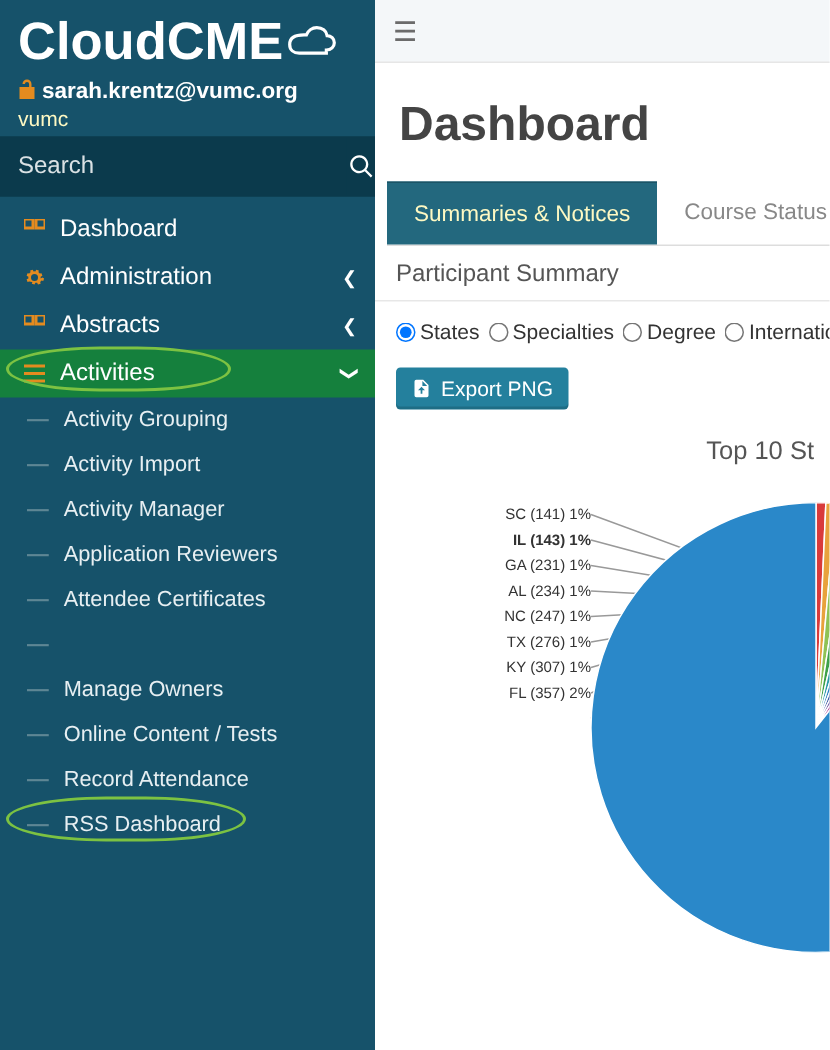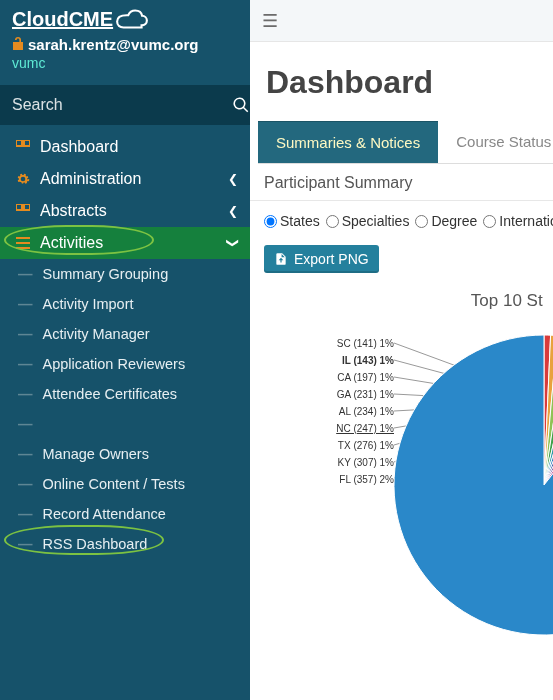--- a/index.html
+++ b/index.html
@@ -1,23 +1,23 @@
 <!DOCTYPE html>
 <html><head>
 <meta charset="utf-8">
 <style>
   * { box-sizing: border-box; margin: 0; padding: 0; }
   body { font-family: "Segoe UI", Arial, sans-serif; background: #fff; width: 553px; height: 700px; overflow: hidden; }
   .app { display: flex; height: 700px; }
   .sidebar { width: 250px; background: #16526a; color: #fff; display: flex; flex-direction: column; flex-shrink: 0; }
-  .logo { font-size: 20px; font-weight: 600; padding: 8px 12px 4px 12px; display: flex; gap: 2px; text-decoration: underline; }
+  .logo { font-size: 35px; font-weight: 600; padding: 8px 12px 4px 12px; display: flex; align-items: center; gap: 2px; }
   .logo .cloud-icon { width: 34px; height: 24px; }
   .user-line { padding: 0 12px 2px 12px; font-size: 15px; font-weight: 600; color: #fff; display: flex; align-items: center; gap: 4px; }
   .lock-icon { color: #e48b1f; font-size: 14px; }
-  .user-sub { padding: 0 12px 14px 12px; font-size: 14px; color: #5eead4; }
+  .user-sub { padding: 0 12px 4px 12px; font-size: 14px; color: #fef9c3; }
   .search-row { background: #0b3a4c; display: flex; align-items: stretch; border-top: 1px solid #0b3a4c; border-bottom: 1px solid #0b3a4c;}
   .search-row input { flex: 1; background: #0b3a4c; border: none; color: #fff; font-size: 16px; padding: 10px 12px; outline: none; }
   .search-row input::placeholder { color: rgba(255,255,255,.85); }
   .search-btn { width: 44px; background: #0b3a4c; border: none; color: #fff; font-size: 18px; cursor: pointer; display:flex; align-items:center; justify-content:center;}
   .nav { list-style: none; padding-top: 6px; }
   .nav-item { display: flex; align-items: center; padding: 7px 12px; font-size: 16px; cursor: pointer; position: relative; }
   .nav-item.active { background: #15803d; }
   .nav-item .nav-icon { color: #e48b1f; width: 22px; display: inline-flex; align-items: center; justify-content: center; font-size: 14px; margin-right: 6px; }
   .nav-item .chev { margin-left: auto; color: #fff; font-size: 12px; }
   .sub { list-style: none; }
@@ -109,21 +109,21 @@
               <rect x="0" y="11" width="14" height="2" fill="#e48b1f"></rect>
             </svg>
         </span>
         <span>Activities</span>
         <span class="chev" style="transform: rotate(90deg); display: inline-block;">❯</span>
         <span class="circle-highlight" style="left:4px; top:-2px; width:150px; height:30px;"></span>
       </li>
       <ul class="sub">
         <li class="sub-item">
             <span class="dash">—</span>
-            <span>Summary Grouping</span>
+            <span>Activity Grouping</span>
           </li>
         <li class="sub-item">
             <span class="dash">—</span>
             <span>Activity Import</span>
           </li>
         <li class="sub-item">
             <span class="dash">—</span>
             <span>Activity Manager</span>
           </li>
         <li class="sub-item">
@@ -196,24 +196,23 @@
         </svg>
       <span>Export PNG</span>
     </button>
 
     <div class="chart-area">
       <div class="chart-title" style="margin-left:170px;">Top 10 St</div>
 
       <div class="labels" style="width:130px;">
         <div style="margin-left:50px;">SC (141) 1%</div>
         <div style="margin-left:41px;font-weight:bold;">IL (143) 1%</div>
-        <div style="margin-left:32px;">CA (197) 1%</div>
         <div style="margin-left:24px;">GA (231) 1%</div>
         <div style="margin-left:16px;">AL (234) 1%</div>
-        <div style="margin-left:10px;text-decoration:underline;">NC (247) 1%</div>
+        <div style="margin-left:10px;">NC (247) 1%</div>
         <div style="margin-left:5px;">TX (276) 1%</div>
         <div style="margin-left:1px;">KY (307) 1%</div>
         <div style="margin-left:-2px;">FL (357) 2%</div>
       </div>
 
       <svg class="leader" width="310" height="200">
         <g stroke="#999" stroke-width="1" fill="none">
           <line x1="130" y1="8" x2="271" y2="60"></line>
           <line x1="130" y1="25" x2="268" y2="62"></line>
           <line x1="130" y1="42" x2="265" y2="64"></line>

